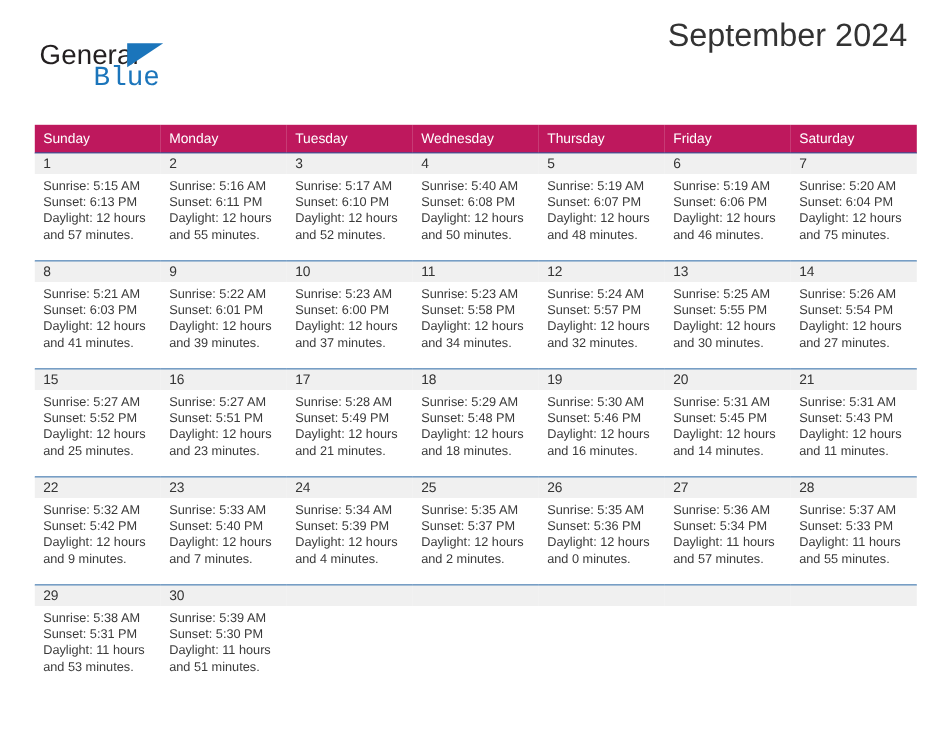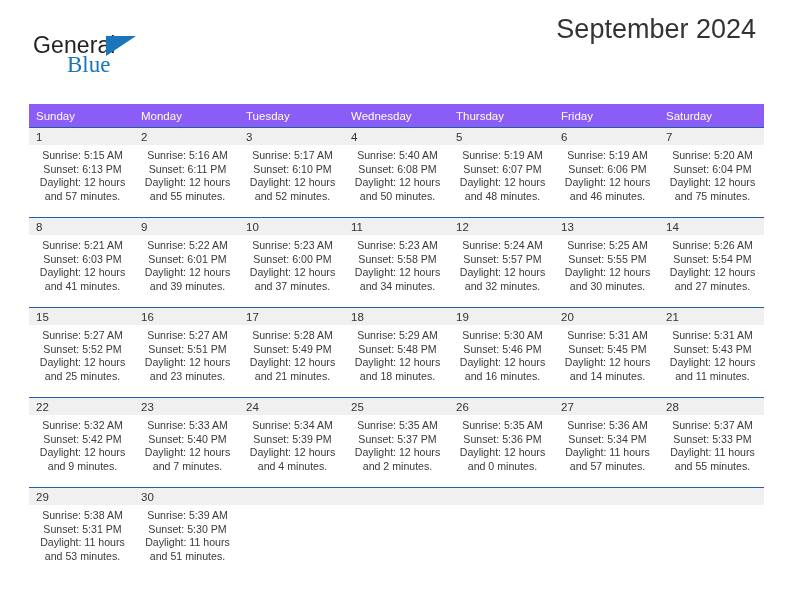--- a/index.html
+++ b/index.html
@@ -42,25 +42,25 @@
     position: absolute;
     left: 0;
     top: 0;
     font-size: 23px;
     letter-spacing: 0.1px;
     color: #231f20;
     font-family: "Liberation Sans", sans-serif;
   }
   .logo-blue {
     position: absolute;
-    left: 34px;
+    left: 45px;
     top: 20px;
     font-size: 23px;
     color: #1b75bb;
-    font-family: Liberation Serif, serif;
+    font-family: Liberation Mono, monospace;
   }
   .logo-tri {
     position: absolute;
     left: 73px;
     top: 4px;
     width: 0;
     height: 0;
     border-left: 30px solid #1b75bb;
     border-bottom: 20px solid transparent;
   }
@@ -90,21 +90,21 @@
   .calendar {
     position: absolute;
     left: 29px;
     top: 104px;
     width: 735px;
     border-collapse: collapse;
     table-layout: fixed;
   }
 
   .calendar th {
-    background: #8b5cf6;
+    background: #be185d;
     color: #ffffff;
     font-size: 11.5px;
     font-weight: normal;
     text-align: left;
     padding: 5px 0 5px 7px;
     height: 13px;
     border: none;
   }
 
   .calendar td {
@@ -134,21 +134,20 @@
 
   .daycell.empty .daynum-band {
     background: #f0f0f0;
   }
 
   .details {
     padding: 4px 5px 0 7px;
     font-size: 10.6px;
     line-height: 13.5px;
     color: #3a3a3a;
-    text-align: center;
   }
   .details div {
     white-space: nowrap;
   }
 </style>
 </head>
 <body>
 
 <div class="page">
 

